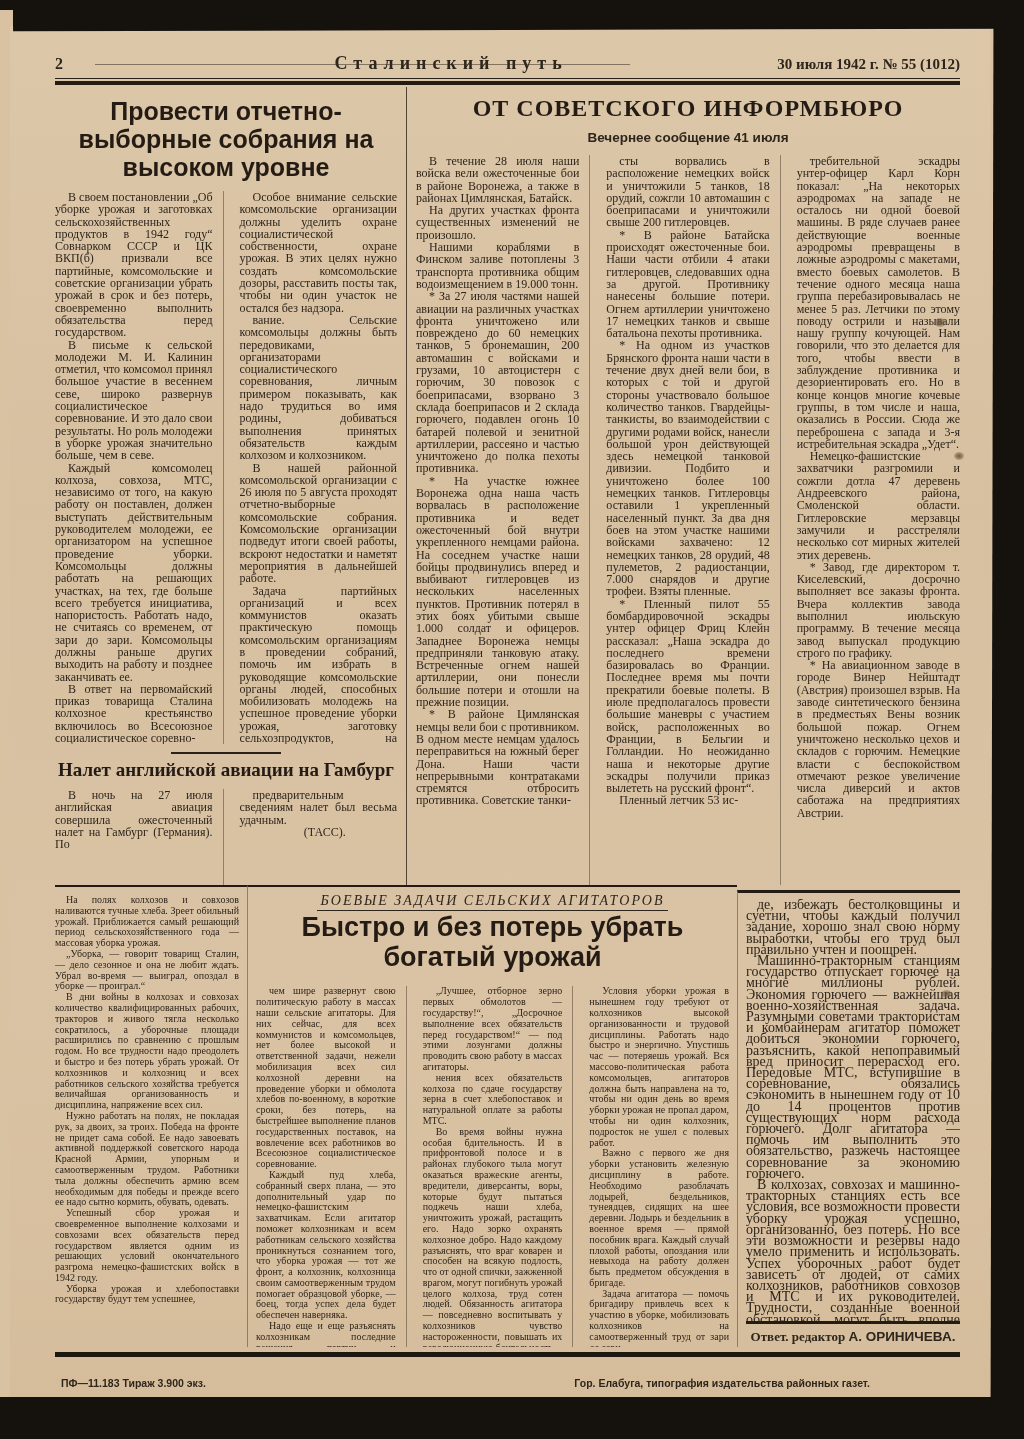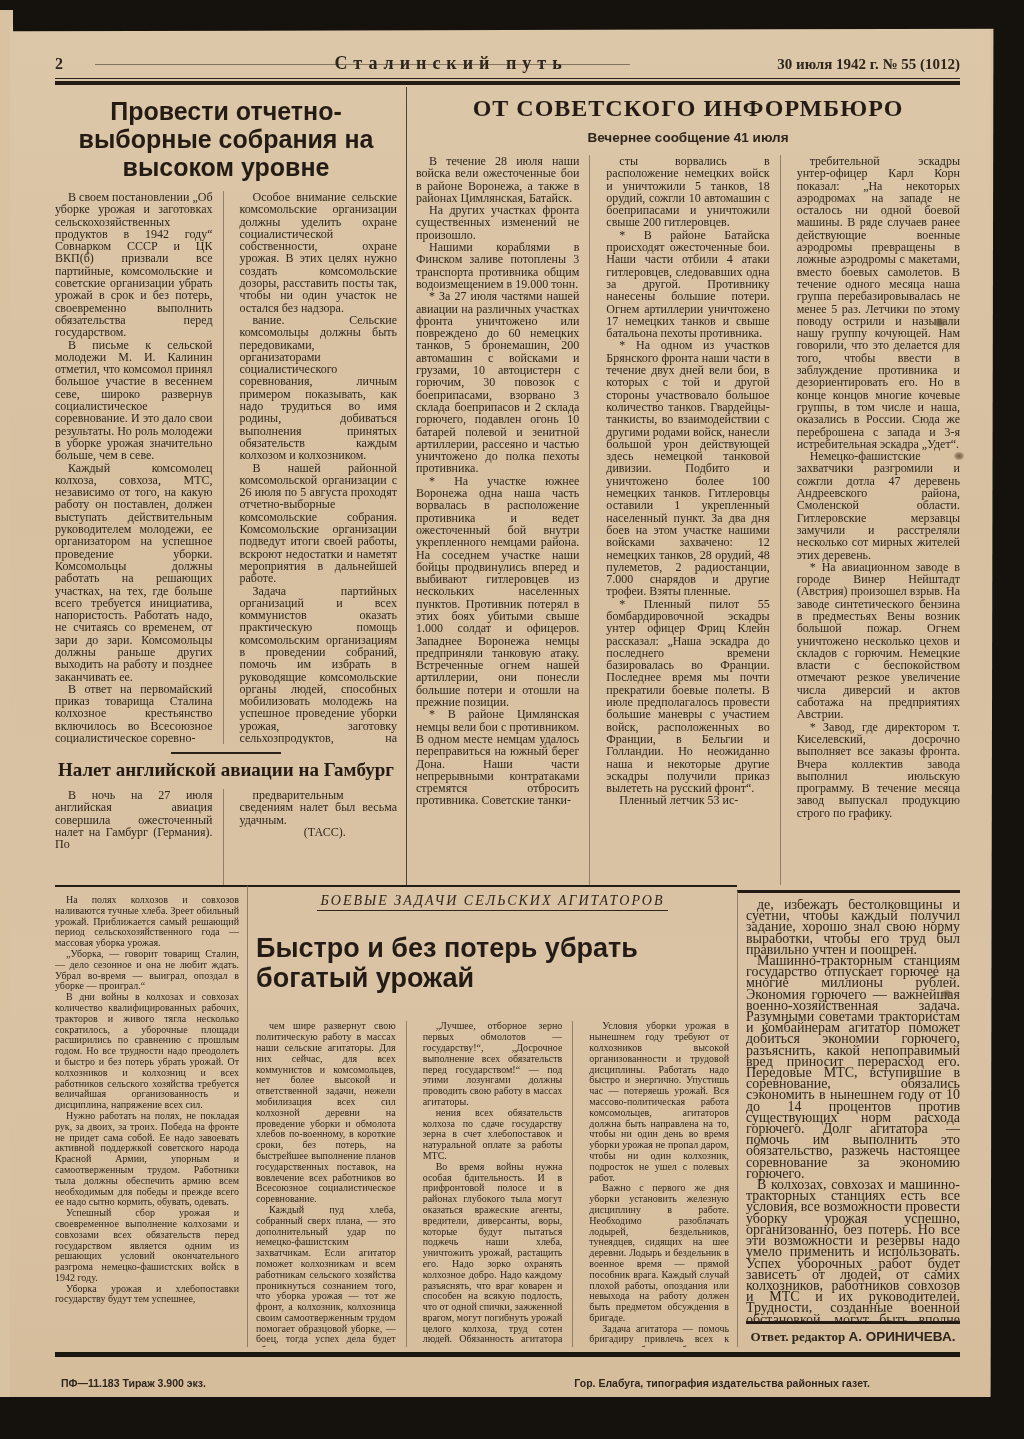--- a/index.html
+++ b/index.html
@@ -54,24 +54,24 @@
     font-size:13.5px;text-align:center;margin:6px 0 10px;}
 
   
   .bottom-section{display:flex;height:462px;overflow:hidden;}
   .small-body{font-size:10px;line-height:10.8px;}
   .colA{width:184px;border-top:2px solid #241c14;padding:8px 8px 0 0;overflow:hidden;
     text-align:justify;}
   .colA p,.colE p{margin:0;text-indent:11px;}
   .mid-block{flex:1;border-top:2px solid #241c14;border-left:1px solid rgba(56,45,34,.45);
     padding:4px 8px 0 8px;display:flex;flex-direction:column;overflow:hidden;}
-  .kicker{font-style:italic;font-size:14px;letter-spacing:2px;text-align:center;margin:2px auto 21px;
+  .kicker{font-style:italic;font-size:14px;letter-spacing:2px;text-align:center;margin:2px auto 0;
     border-bottom:1px solid #2e251c;display:table;padding:0 4px 1px;}
-  .harvest-headline{margin:2px 0 28px;font-family:"Liberation Sans",sans-serif;font-weight:bold;
-    font-size:27px;line-height:1.1;color:#241c14;}
+  .harvest-headline{margin:2px 0 14px;font-family:"Liberation Sans",sans-serif;font-weight:bold;
+    font-size:27px;line-height:1.1;text-align:center;color:#241c14;}
   .colE-wrap{width:214px;border-left:1px solid rgba(56,45,34,.45);border-top:3px solid #241c14;
     margin-top:5px;padding:6px 0 0 8px;display:flex;flex-direction:column;overflow:hidden;}
   .colE{flex:1;overflow:hidden;text-align:justify;font-size:14px;line-height:11.2px;}
   .editor-line{border-top:3px solid #241c14;padding:5px 2px 2px;text-align:center;
     font-weight:bold;font-size:13px;white-space:nowrap;}
   .editor-name{font-family:"Liberation Sans",sans-serif;font-size:13.5px;}
 
   
   .footer-rule{height:5px;background:#1d1712;margin-top:5px;}
   .imprint{display:flex;padding:20px 4px 0 6px;font-family:"Liberation Sans",sans-serif;
@@ -154,22 +154,22 @@
           <div class="col">
               <p>сты ворвались в расположение немецких войск и уничтожили 5 танков, 18 орудий, сожгли 10 автомашин с боеприпасами и уничтожили свыше 200 гитлеровцев.</p>
               <p>* В районе Батайска происходят ожесточенные бои. Наши части отбили 4 атаки гитлеровцев, следовавших одна за другой. Противнику нанесены большие потери. Огнем артиллерии уничтожено 17 немецких танков и свыше батальона пехоты противника.</p>
               <p>* На одном из участков Брянского фронта наши части в течение двух дней вели бои, в которых с той и другой стороны участвовало большое количество танков. Гвардейцы-танкисты, во взаимодействии с другими родами войск, нанесли большой урон действующей здесь немецкой танковой дивизии. Подбито и уничтожено более 100 немецких танков. Гитлеровцы оставили 1 укрепленный населенный пункт. За два дня боев на этом участке нашими войсками захвачено: 12 немецких танков, 28 орудий, 48 пулеметов, 2 радиостанции, 7.000 снарядов и другие трофеи. Взяты пленные.</p>
               <p>* Пленный пилот 55 бомбардировочной эскадры унтер офицер Фриц Клейн рассказал: „Наша эскадра до последнего времени базировалась во Франции. Последнее время мы почти прекратили боевые полеты. В июле предполагалось провести большие маневры с участием войск, расположенных во Франции, в Бельгии и Голландии. Но неожиданно наша и некоторые другие эскадры получили приказ вылететь на русский фронт“.</p>
               <p>Пленный летчик 53 ис-</p>
             </div>
           <div class="col">
               <p>требительной эскадры унтер-офицер Карл Корн показал: „На некоторых аэродромах на западе не осталось ни одной боевой машины. В ряде случаев ранее действующие военные аэродромы превращены в ложные аэродромы с макетами, вместо боевых самолетов. В течение одного месяца наша группа перебазировывалась не менее 5 раз. Летчики по этому поводу острили и называли нашу группу кочующей. Нам говорили, что это делается для того, чтобы ввести в заблуждение противника и дезориентировать его. Но в конце концов многие кочевые группы, в том числе и наша, оказались в России. Сюда же переброшена с запада и 3-я истребительная эскадра „Удет“.</p>
               <p>Немецко-фашистские захватчики разгромили и сожгли дотла 47 деревень Андреевского района, Смоленской области. Гитлеровские мерзавцы замучили и расстреляли несколько сот мирных жителей этих деревень.</p>
+              <p>* Завод, где директором т. Киселевский, досрочно выполняет все заказы фронта. Вчера коллектив завода выполнил июльскую программу. В течение месяца завод выпускал продукцию строго по графику.</p>
               <p>* На авиационном заводе в городе Винер Нейштадт (Австрия) произошел взрыв. На заводе синтетического бензина в предместьях Вены возник большой пожар. Огнем уничтожено несколько цехов и складов с горючим. Немецкие власти с беспокойством отмечают резкое увеличение числа диверсий и актов саботажа на предприятиях Австрии.</p>
-              <p>* Завод, где директором т. Киселевский, досрочно выполняет все заказы фронта. Вчера коллектив завода выполнил июльскую программу. В течение месяца завод выпускал продукцию строго по графику.</p>
             </div>
         </div>
       </div>
     </div>
 
     <div class="bottom-section">
       <div class="colA small-body">
           <p>На полях колхозов и совхозов наливаются тучные хлеба. Зреет обильный урожай. Приближается самый решающий период сельскохозяйственного года — массовая уборка урожая.</p>
           <p>„Уборка, — говорит товарищ Сталин, — дело сезонное и она не любит ждать. Убрал во-время — выиграл, опоздал в уборке — проиграл.“</p>
           <p>В дни войны в колхозах и совхозах количество квалифицированных рабочих, тракторов и живого тягла несколько сократилось, а уборочные площади расширились по сравнению с прошлым годом. Но все трудности надо преодолеть и быстро и без потерь убрать урожай. От колхозников и колхозниц и всех работников сельского хозяйства требуется величайшая организованность и дисциплина, напряжение всех сил.</p>

